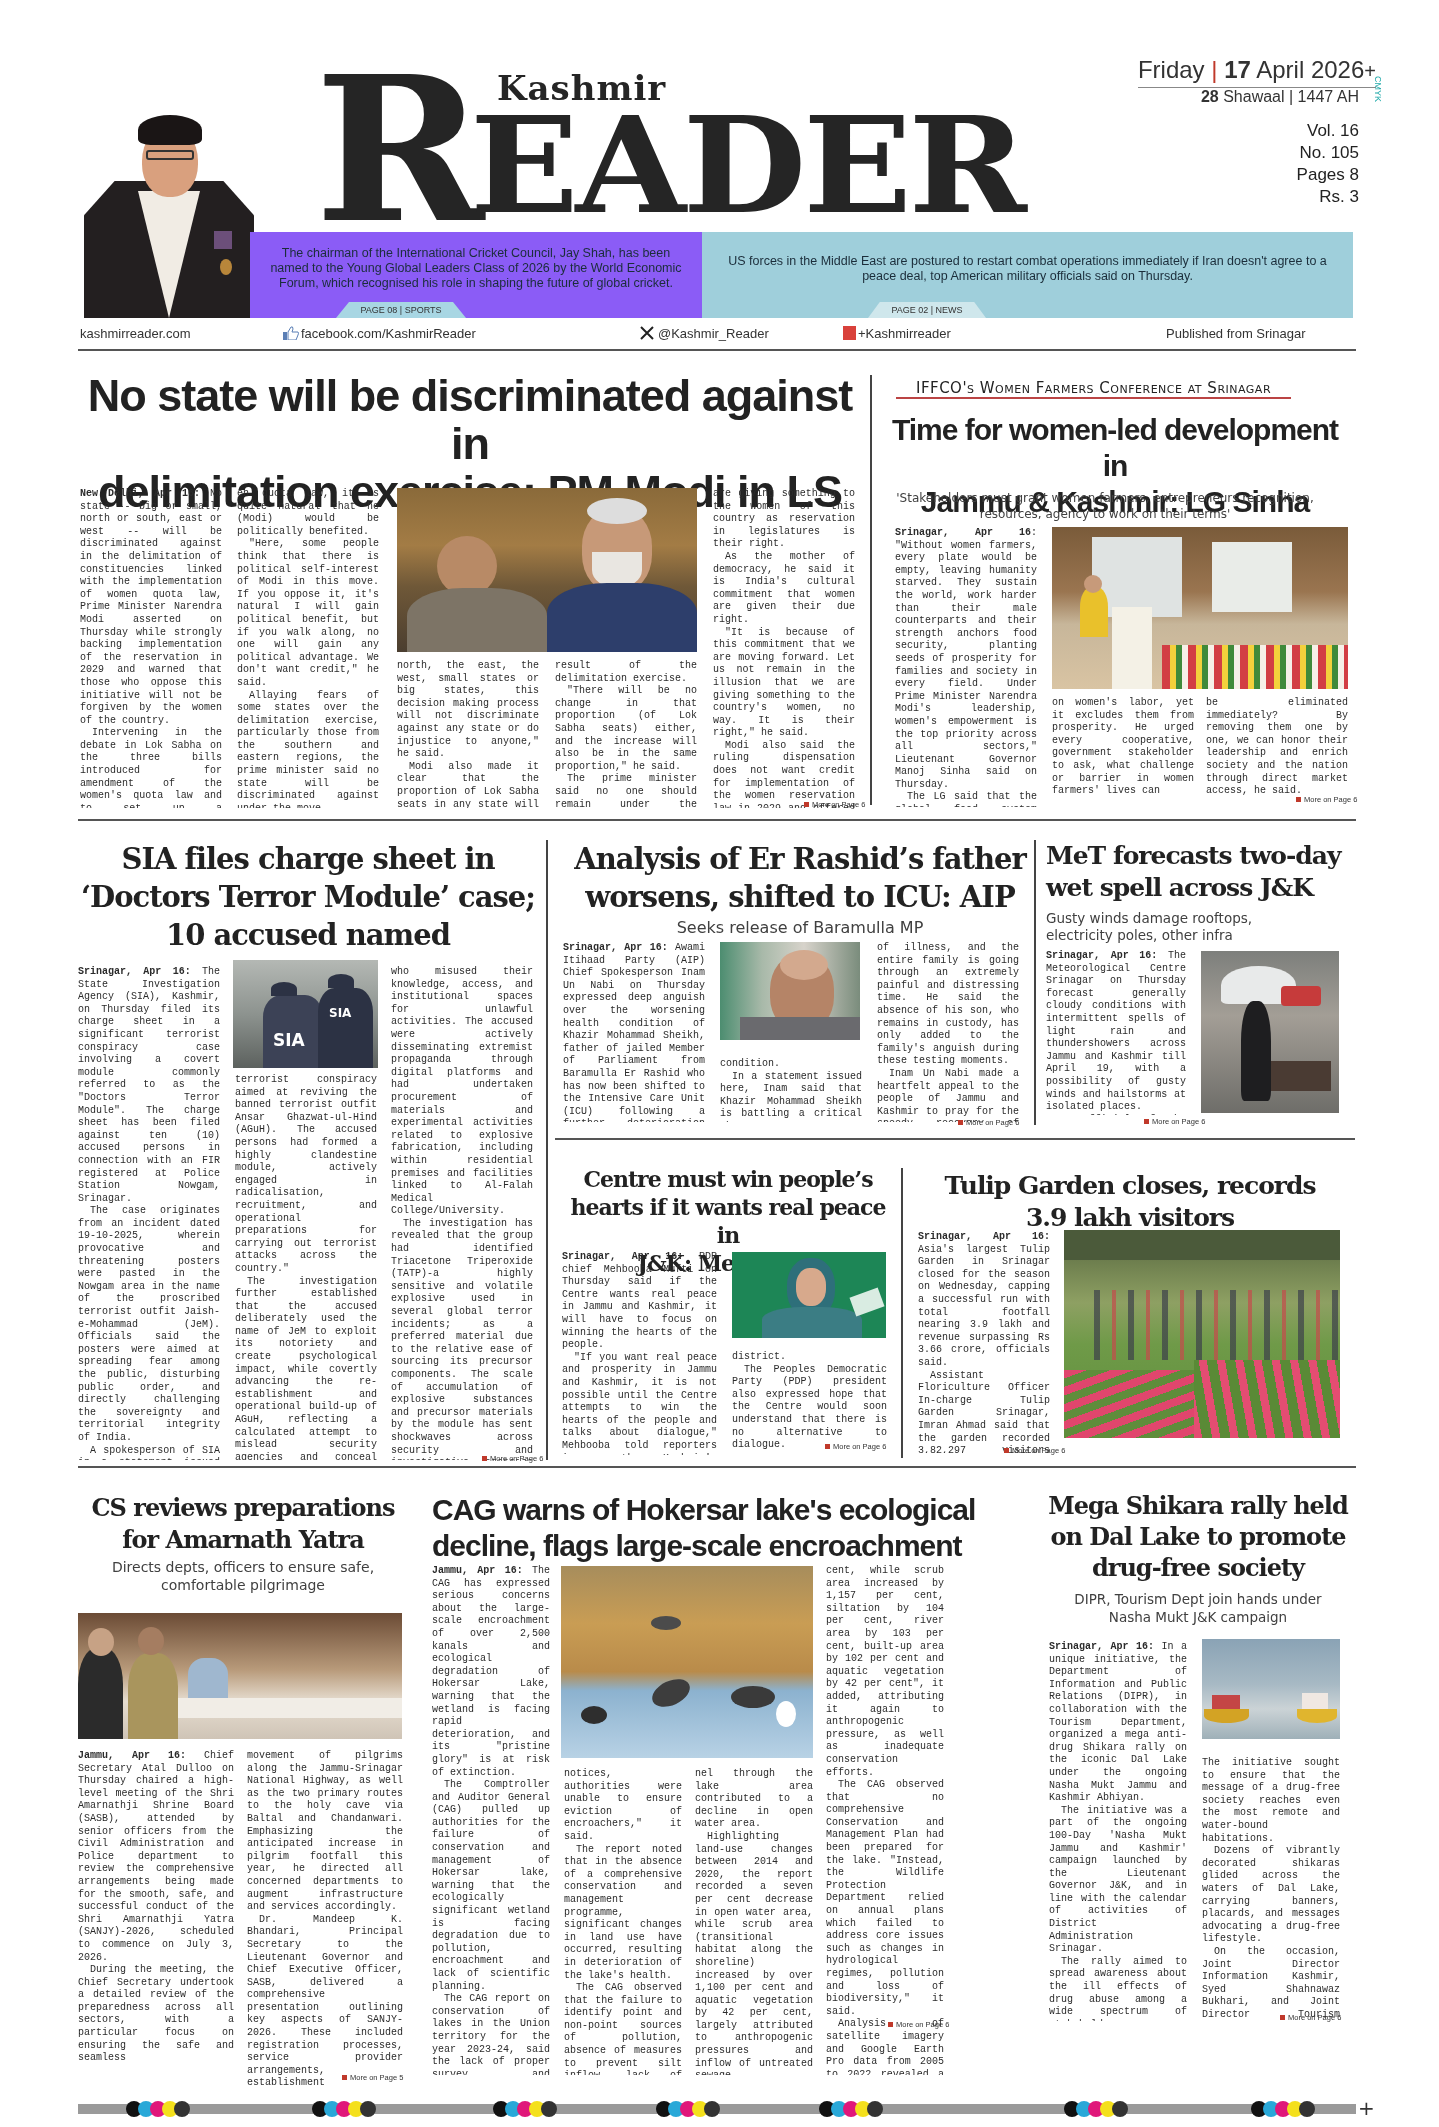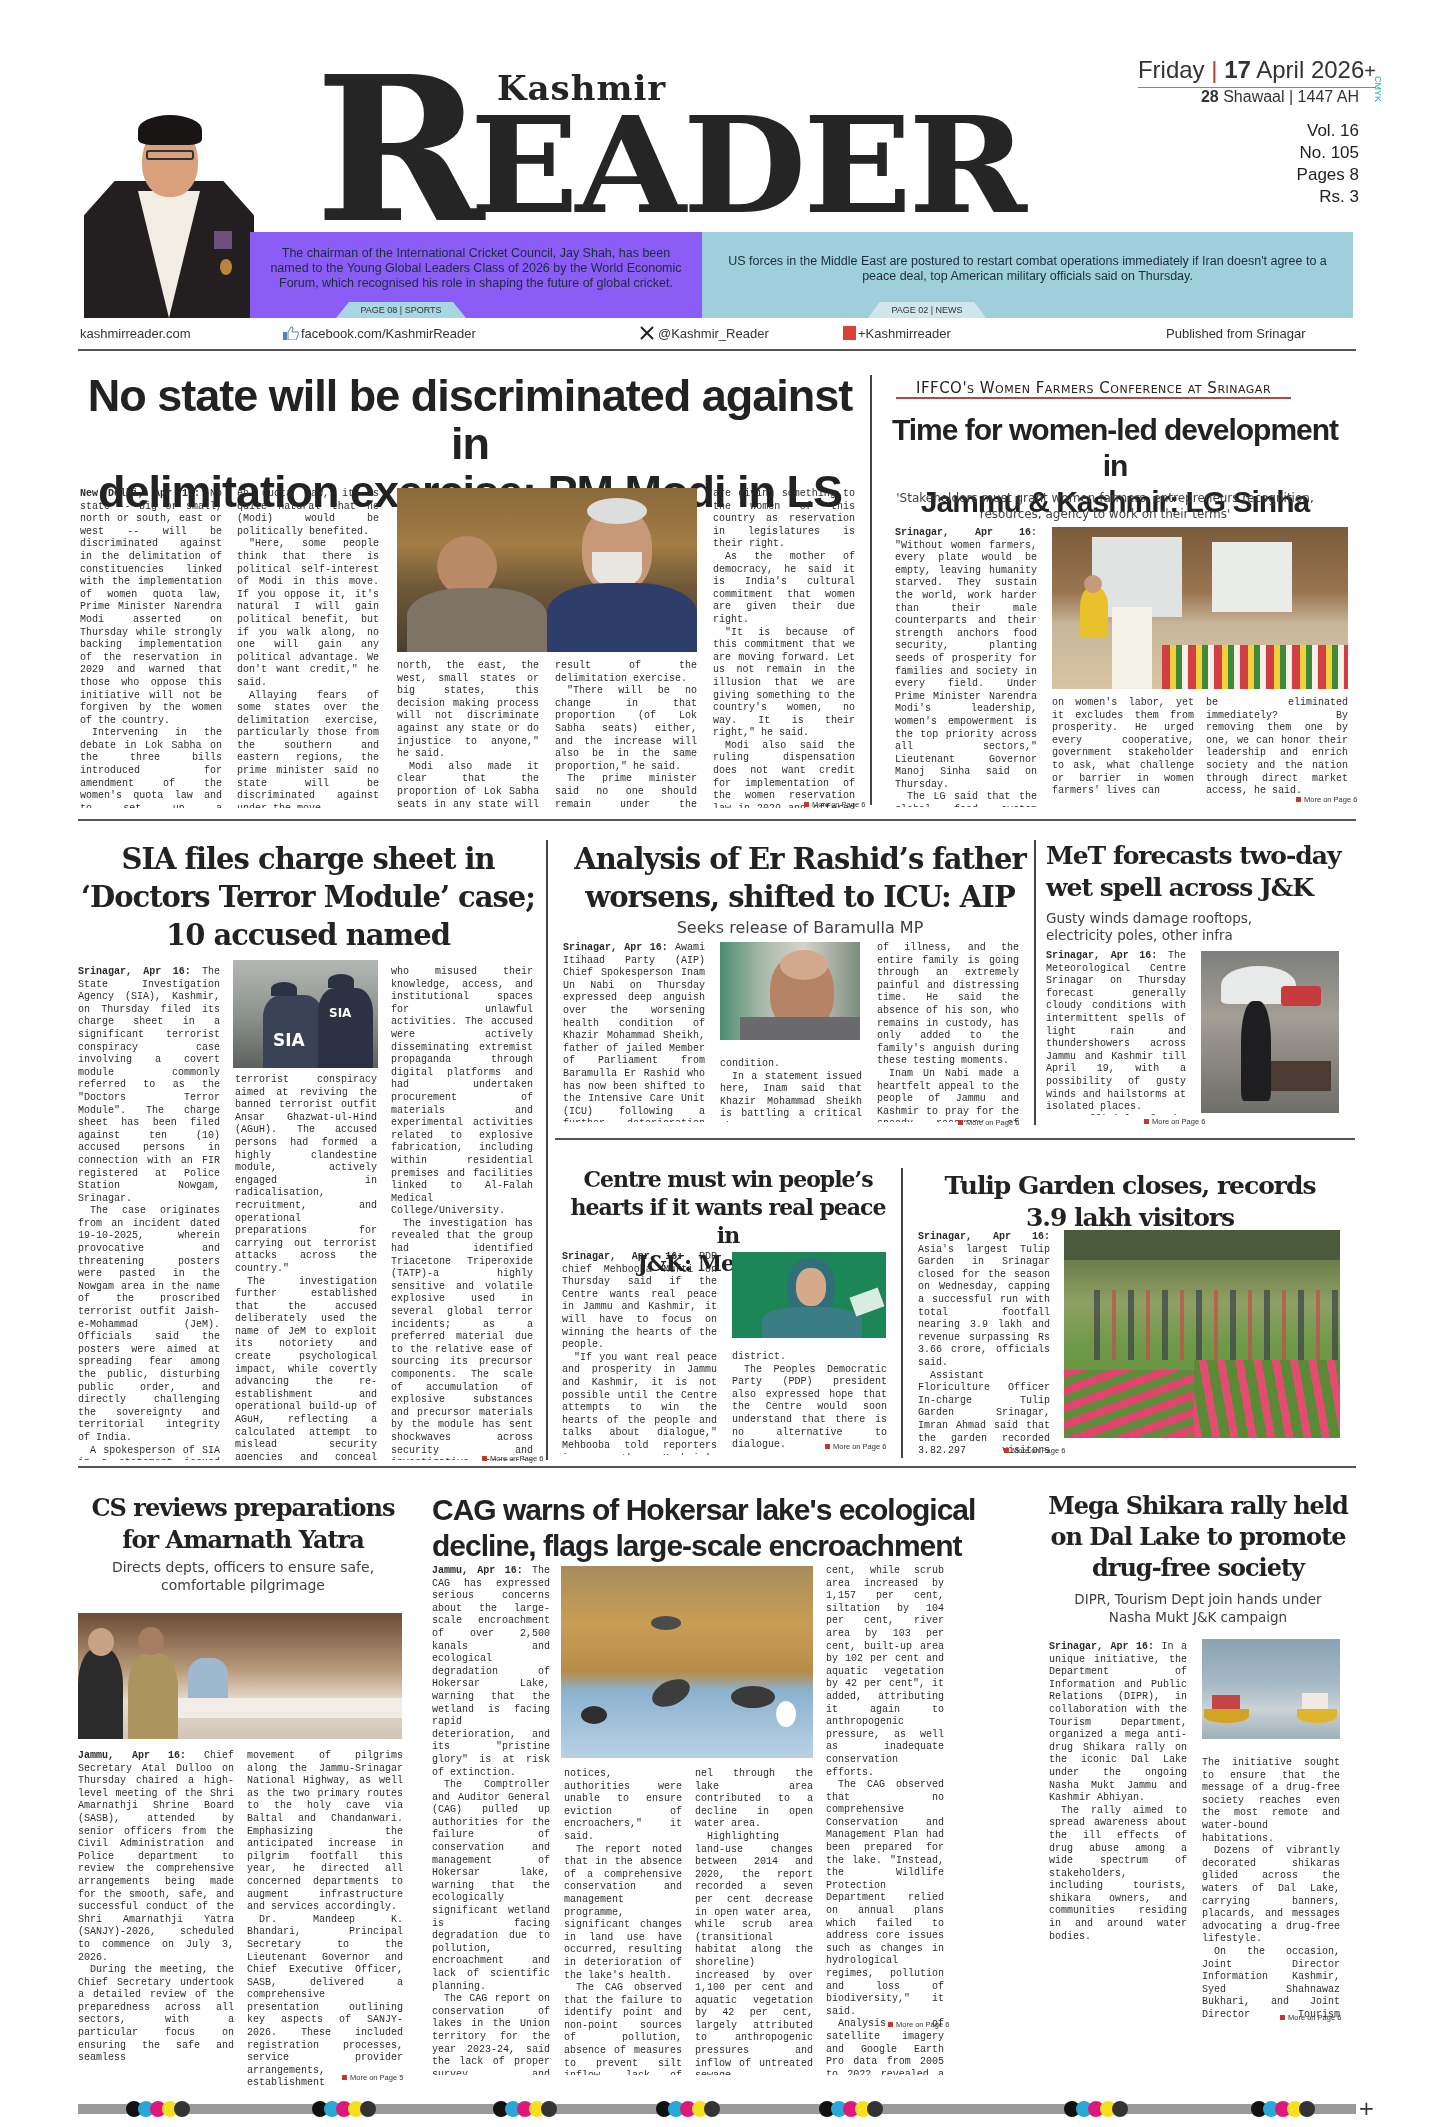--- a/index.html
+++ b/index.html
@@ -385,20 +385,21 @@
     <div>Mega Shikara rally held</div>
     <div>on Dal Lake to promote</div>
     <div>drug-free society</div>
   </div>
   <div class="deck" style="left:1048px;top:1590px;width:300px;font-size:13.5px;line-height:18px;">
     <div>DIPR, Tourism Dept join hands under</div>
     <div>Nasha Mukt J&amp;K campaign</div>
   </div>
   <div class="col" style="left:1049px;top:1641px;width:138px;height:380px;">
     <p class="p-html"><b>Srinagar, Apr 16:</b> In a unique initiative, the Department of Information and Public Relations (DIPR), in collaboration with the Tourism Department, organized a mega anti-drug Shikara rally on the iconic Dal Lake under the ongoing Nasha Mukt Jammu and Kashmir Abhiyan.</p>
+    <p>The initiative was a part of the ongoing 100-Day 'Nasha Mukt Jammu and Kashmir' campaign launched by the Lieutenant Governor J&amp;K, and in line with the calendar of activities of District Administration Srinagar.</p>
     <p>The rally aimed to spread awareness about the ill effects of drug abuse among a wide spectrum of stakeholders, including tourists, shikara owners, and communities residing in and around water bodies.</p>
   </div>
   <div class="img" style="left:1202px;top:1639px;width:138px;height:100px;background:linear-gradient(180deg,#8aa3b5 0%,#a7b9c4 45%,#cbd3d6 70%,#9fb0b8 100%);">
     <div style="position:absolute;left:2px;top:70px;width:45px;height:14px;background:#d3a324;border-radius:0 0 50% 50%;"></div>
     <div style="position:absolute;left:10px;top:56px;width:28px;height:14px;background:#c44545;"></div>
     <div style="position:absolute;left:95px;top:70px;width:40px;height:14px;background:#e0b52e;border-radius:0 0 50% 50%;"></div>
     <div style="position:absolute;left:100px;top:54px;width:26px;height:16px;background:#f0e8e2;"></div>
   </div>
   <div class="col" style="left:1202px;top:1757px;width:138px;height:262px;">
     <p>The initiative sought to ensure that the message of a drug-free society reaches even the most remote and water-bound habitations.</p>

